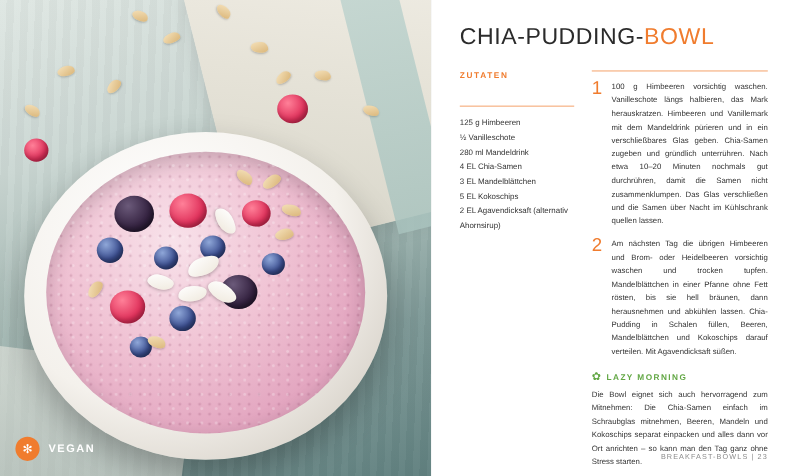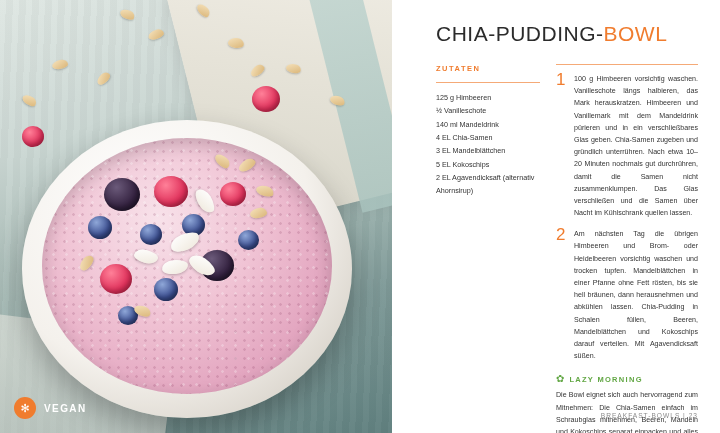--- a/index.html
+++ b/index.html
@@ -124,39 +124,39 @@
   }
   .vegan-label {
     color: #ffffff; font-size: 10px; letter-spacing: 1.4px; font-weight: bold;
   }
 
   
   .text-page {
     position: relative;
     width: 328px; height: 433px;
     background: #ffffff;
-    padding: 22px 22px 0 44px;
+    padding: 22px 22px 0 26px;
   }
   .recipe-title {
     font-size: 21px;
     letter-spacing: .5px;
     color: #2b2b2b;
     font-weight: normal;
     margin-bottom: 18px;
     white-space: nowrap;
   }
   .recipe-title .accent { color: #f07c2e; }
 
   .cols { display: flex; gap: 16px; }
   .col-left { width: 104px; }
   .col-right { flex: 1; }
 
   .col-head {
     font-size: 7.5px; letter-spacing: 1.5px; font-weight: bold;
-    color: #f07c2e; margin-bottom: 9px;
+    color: #f07c2e; margin-bottom: 23px;
   }
   .rule { height: 1px; background: #f07c2e; opacity: .65; margin-bottom: 8px; }
 
   .ing-list { list-style: none; }
   .ing-list li {
     font-size: 7.2px; line-height: 1.85; color: #333;
   }
 
   .steps { }
   .step { display: flex; gap: 7px; margin-bottom: 9px; }
@@ -254,21 +254,21 @@
     <h1 class="recipe-title"><span>CHIA-PUDDING-</span><span class="accent">BOWL</span></h1>
 
     <div class="cols">
 
       <div class="col-left">
         <div class="col-head">ZUTATEN</div>
         <div class="rule"></div>
         <ul class="ing-list">
           <li>125 g Himbeeren</li>
           <li>½ Vanilleschote</li>
-          <li>140 ml Mandeldrink</li>
+          <li>280 ml Mandeldrink</li>
           <li>4 EL Chia-Samen</li>
           <li>3 EL Mandelblättchen</li>
           <li>5 EL Kokoschips</li>
           <li>2 EL Agavendicksaft (alternativ Ahornsirup)</li>
         </ul>
       </div>
 
       <div class="col-right">
         <div class="rule"></div>
 

